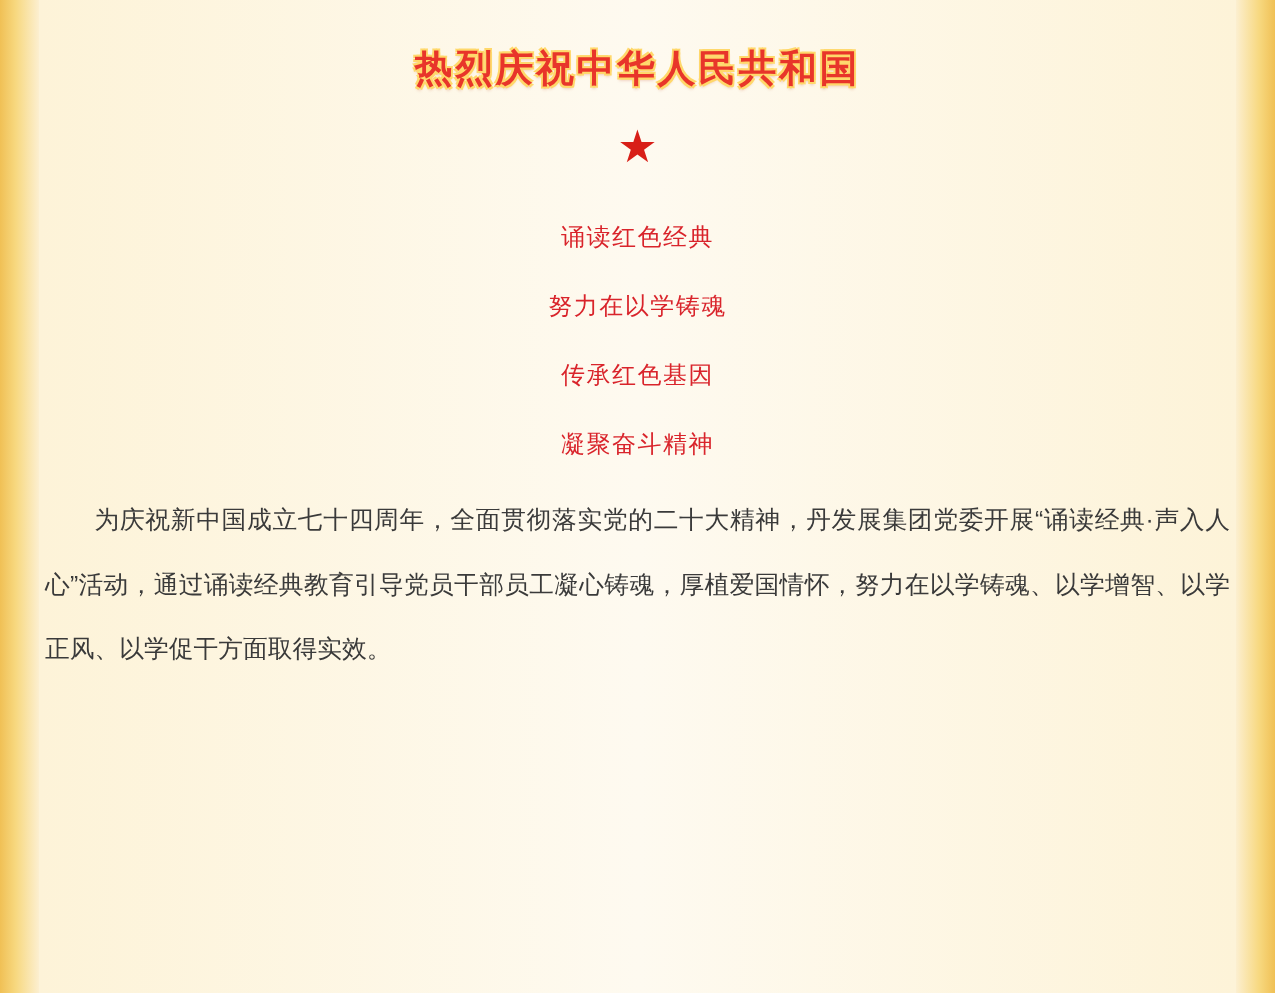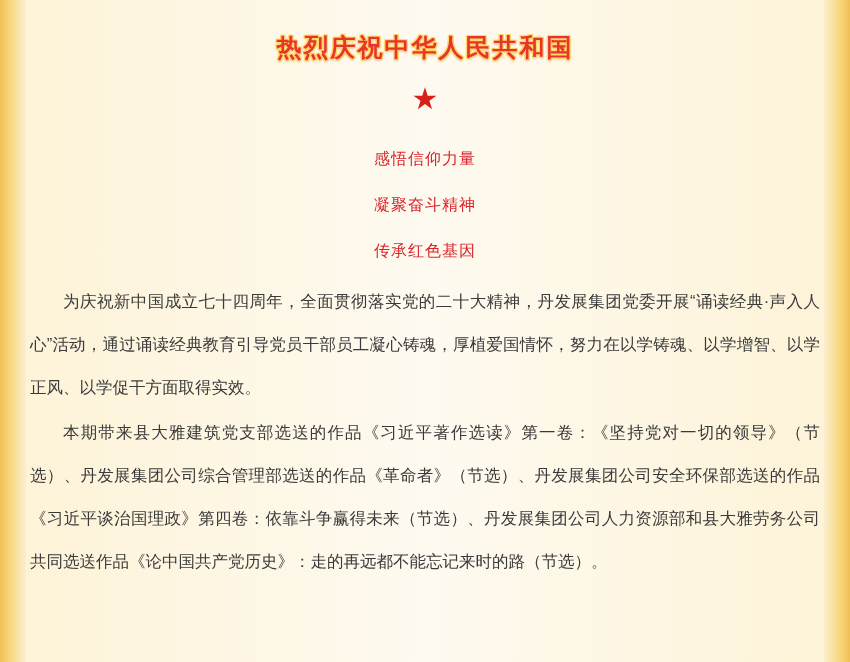--- a/index.html
+++ b/index.html
@@ -35,21 +35,21 @@
   .edge-right {
     right: 0;
     background: linear-gradient(to left, #f0c055 0%, #f7d87f 40%, #fcefd0 100%);
   }
   .header {
     position: relative;
     padding-top: 30px;
     text-align: center;
   }
   .title-line {
-    font-family: Liberation Serif, serif;
+    font-family: Liberation Mono, monospace;
     font-weight: bold;
     font-size: 25px;
     letter-spacing: 2px;
     line-height: 36px;
     color: #e8352a;
     text-shadow:
       -1.2px -1.2px 0 #ffd86b,
       1.2px -1.2px 0 #ffd86b,
       -1.2px 1.2px 0 #ffd86b,
       1.2px 1.2px 0 #ffd86b,
@@ -101,23 +101,23 @@
 
   <div class="header">
     <div class="title-line">热烈庆祝中华人民共和国</div>
   </div>
 
   <div class="star-wrap">
     <span class="star">★</span>
   </div>
 
   <div class="slogans">
-    <div class="slogan">感悟信仰力量</div>
+    <div class="slogan">诵读红色经典</div>
+    <div class="slogan">努力在以学铸魂</div>
+    <div class="slogan">传承红色基因</div>
     <div class="slogan">凝聚奋斗精神</div>
-    <div class="slogan">传承红色基因</div>
   </div>
 
   <div class="body-text">
     <p class="para">为庆祝新中国成立七十四周年，全面贯彻落实党的二十大精神，丹发展集团党委开展“诵读经典·声入人心”活动，通过诵读经典教育引导党员干部员工凝心铸魂，厚植爱国情怀，努力在以学铸魂、以学增智、以学正风、以学促干方面取得实效。</p>
-    <p class="para">本期带来县大雅建筑党支部选送的作品《习近平著作选读》第一卷：《坚持党对一切的领导》（节选）、丹发展集团公司综合管理部选送的作品《革命者》（节选）、丹发展集团公司安全环保部选送的作品《习近平谈治国理政》第四卷：依靠斗争赢得未来（节选）、丹发展集团公司人力资源部和县大雅劳务公司共同选送作品《论中国共产党历史》：走的再远都不能忘记来时的路（节选）。</p>
   </div>
 
 </div>
 
 </body></html>

